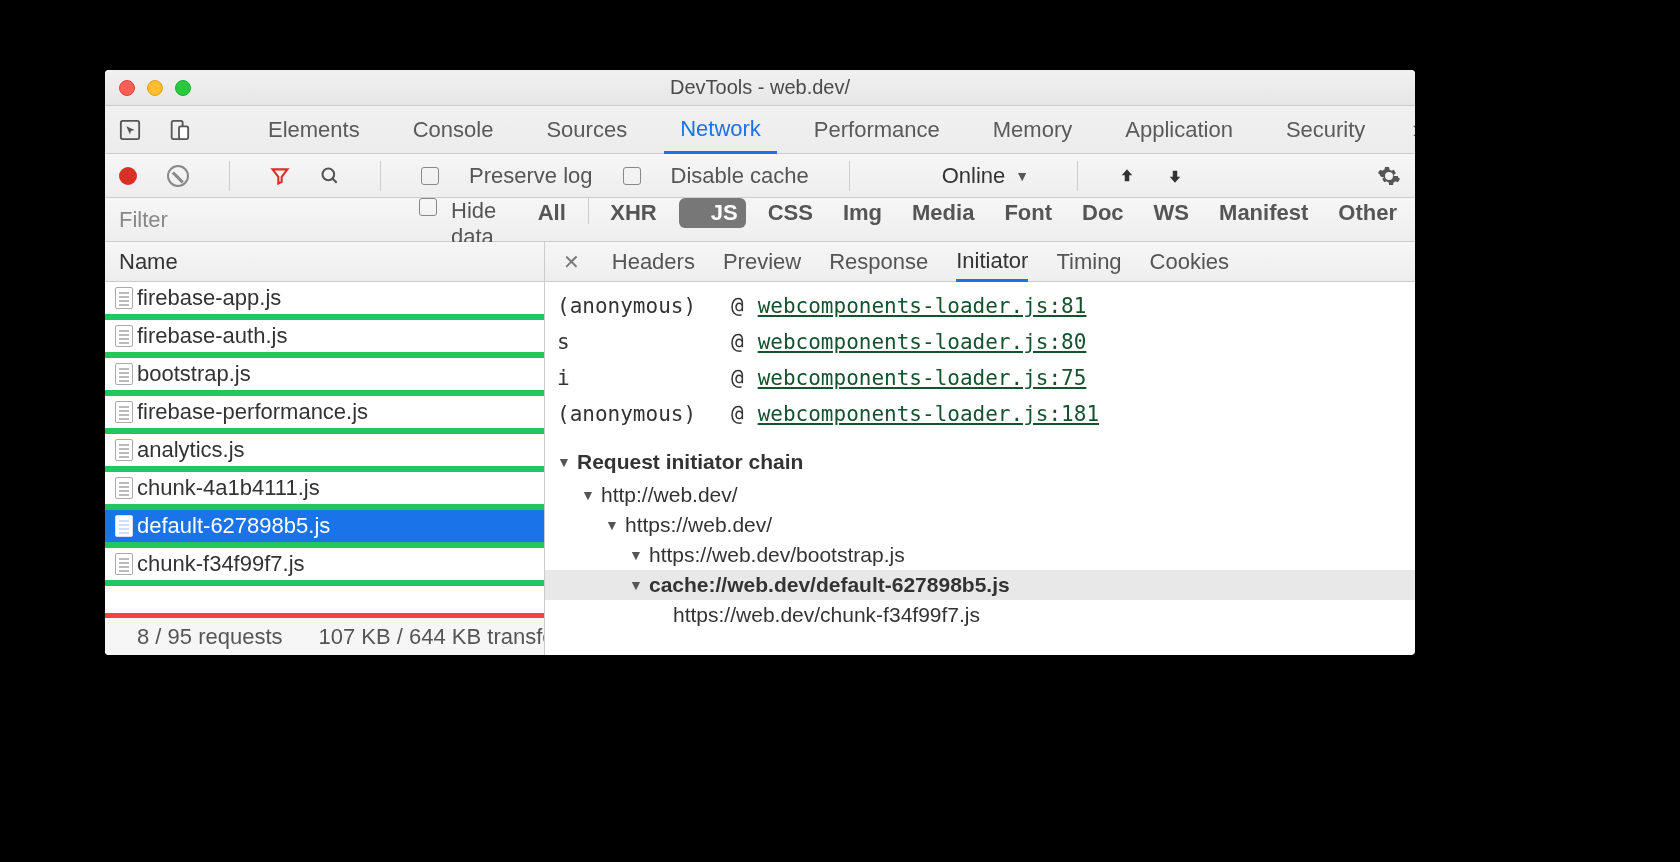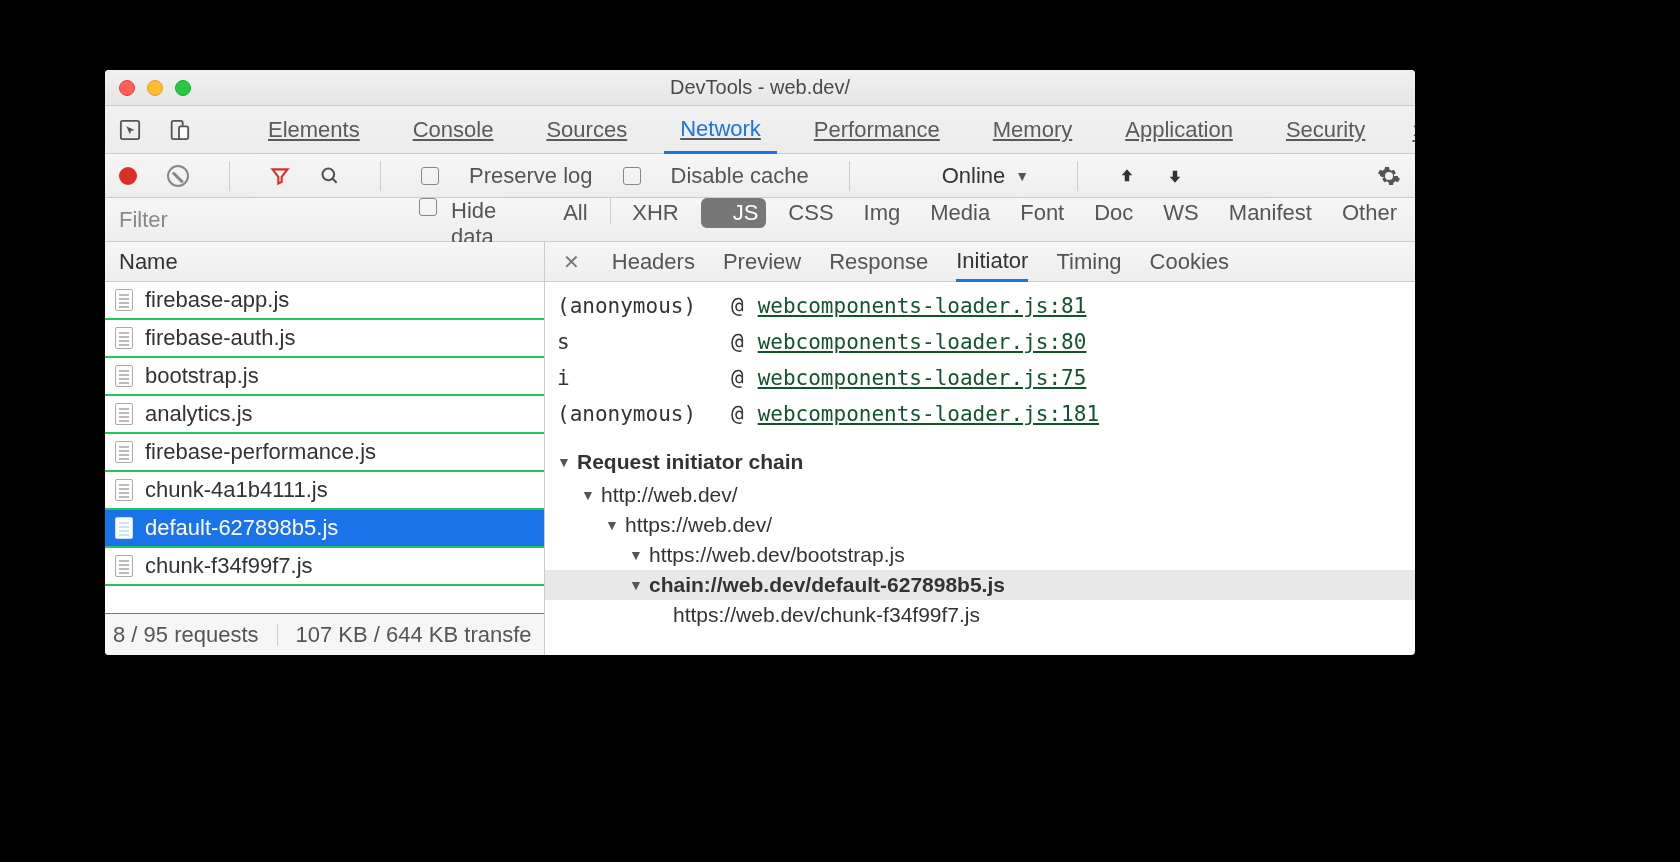--- a/index.html
+++ b/index.html
@@ -44,21 +44,20 @@
   
   .main-tabs {
     height: 48px;
     background: linear-gradient(#f1f1f1,#ececec);
     border-bottom: 1px solid #ccc;
     display:flex;
     align-items:center;
     padding: 0 14px;
     gap: 21px;
     color:#5a5a5a;
-    text-decoration:underline;
   }
   .vsep { width:1px; height:30px; background:#ccc; margin:0 10px; }
   .tab-item { padding: 0 16px; height:100%; display:flex; align-items:center; cursor:default; }
   .tab-item.active { color:#1a73e8; border-bottom: 3px solid #1a73e8; padding-bottom:0; margin-bottom:-1px; }
   .chev-more { font-size:26px; color:#555; padding:0 10px; }
   .menu-dots { margin-left:auto; font-size:26px; color:#666; padding:0 10px; letter-spacing:2px; }
   
   .nettool {
     height: 44px;
     background: linear-gradient(#f6f6f6,#eeeeee);
@@ -89,47 +88,47 @@
     align-items:flex-start;
     padding-right:10px;
     gap:14px;
     color:#555;
   }
   .filter-input {
     border:none; background:transparent; height:100%; width:300px;
     font-size:22px; color:#555; padding:0 14px; outline:none;
   }
   .filter-input::placeholder{color:#888;}
-  .type-pill { padding:2px 8px; border-radius:6px; color:#555;}
+  .type-pill { padding:2px 8px; border-radius:6px; color:#555;font-weight:bold;}
   .type-pill.active{ background:#777; color:#fff;padding-left:32px;}
   .vrule { width:1px; height:26px; background:#ccc;}
   
   .body {
     flex:1; display:flex; min-height:0;
   }
   .left {
     width: 440px; border-right:1px solid #ccc; display:flex; flex-direction:column;
   }
   .left-head {
     height:40px; background:linear-gradient(#f6f6f6,#eee); border-bottom:1px solid #ccc;
     display:flex; align-items:center; padding:0 14px; color:#333; font-size:22px;
   }
   .file-list { flex:1; overflow:auto;}
   .file-row {
-    height:38px; display:flex; align-items:center; gap:12px; padding:0 10px;
-    border-bottom:2px solid #22c55e; color:#333;
+    height:38px; display:flex; align-items:center; gap:4px; padding:0 10px;
+    border-bottom:6px solid #22c55e; color:#333;
   }
   .file-row.selected{ background:#1a73e8; color:#fff;}
   .file-ico{width:18px;height:22px;border:1px solid #aaa;border-radius:2px;position:relative;background:#fff;flex:none;}
   .file-ico::before{content:"";position:absolute;left:3px;right:3px;top:4px;height:2px;background:#bbb;box-shadow:0 4px 0 #bbb,0 8px 0 #bbb,0 12px 0 #bbb;}
   .file-row.selected .file-ico{border-color:#cfe0fb;}
   .file-row.selected .file-ico::before{background:#cfe0fb;box-shadow:0 4px 0 #cfe0fb,0 8px 0 #cfe0fb,0 12px 0 #cfe0fb;}
   .left-foot{
-    height:42px;border-top:1px solid #ef4444;background:#f6f6f6;
-    display:flex;align-items:center;padding:0 8px;color:#555;gap:18px; white-space:nowrap; overflow:hidden;
+    height:42px;border-top:5px solid #ef4444;background:#f6f6f6;
+    display:flex;align-items:center;padding:0 32px;color:#555;gap:18px; white-space:nowrap; overflow:hidden;
   }
   .left-foot .vrule{height:22px;}
   
   .right{ flex:1; display:flex; flex-direction:column; min-width:0;}
   .right-tabs{
     height:40px; background:linear-gradient(#f6f6f6,#eee); border-bottom:1px solid #ccc;
     display:flex; align-items:center; gap:28px; padding:0 18px; color:#555;
   }
   .rtab{height:100%;display:flex;align-items:center;}
   .rtab.active{color:#333;border-bottom:3px solid #1a73e8;margin-bottom:-1px;}
@@ -278,25 +277,25 @@
         <div class="file-row">
             <span class="file-ico"></span>
             <span>firebase-auth.js</span>
           </div>
         <div class="file-row">
             <span class="file-ico"></span>
             <span>bootstrap.js</span>
           </div>
         <div class="file-row">
             <span class="file-ico"></span>
+            <span>firebase-performance.js</span>
+          </div>
+        <div class="file-row">
+            <span class="file-ico"></span>
             <span>analytics.js</span>
-          </div>
-        <div class="file-row">
-            <span class="file-ico"></span>
-            <span>firebase-performance.js</span>
           </div>
         <div class="file-row">
             <span class="file-ico"></span>
             <span>chunk-4a1b4111.js</span>
           </div>
         <div class="file-row selected">
             <span class="file-ico"></span>
             <span>default-627898b5.js</span>
           </div>
         <div class="file-row">
@@ -368,21 +367,21 @@
               <span class="disct">▼</span>
               <span>https://web.dev/</span>
             </div>
           <div class="trow indent3">
               <span class="disct">▼</span>
               <span>https://web.dev/bootstrap.js</span>
             </div>
           <div class="hl">
               <div class="trow">
                 <span class="disct">▼</span>
-                <span>chain://web.dev/default-627898b5.js</span>
+                <span>cache://web.dev/default-627898b5.js</span>
               </div>
             </div>
           <div class="trow indent4">
               <span class="disct">&nbsp;</span>
               <span>https://web.dev/chunk-f34f99f7.js</span>
             </div>
         </div>
       </div>
     </div>
   </div>

